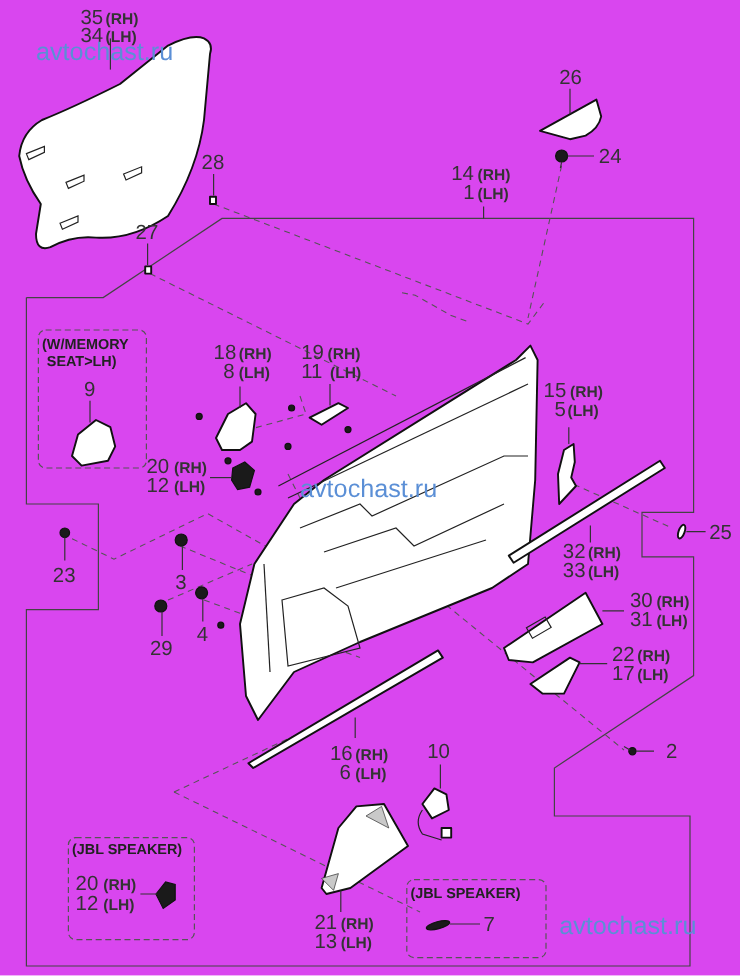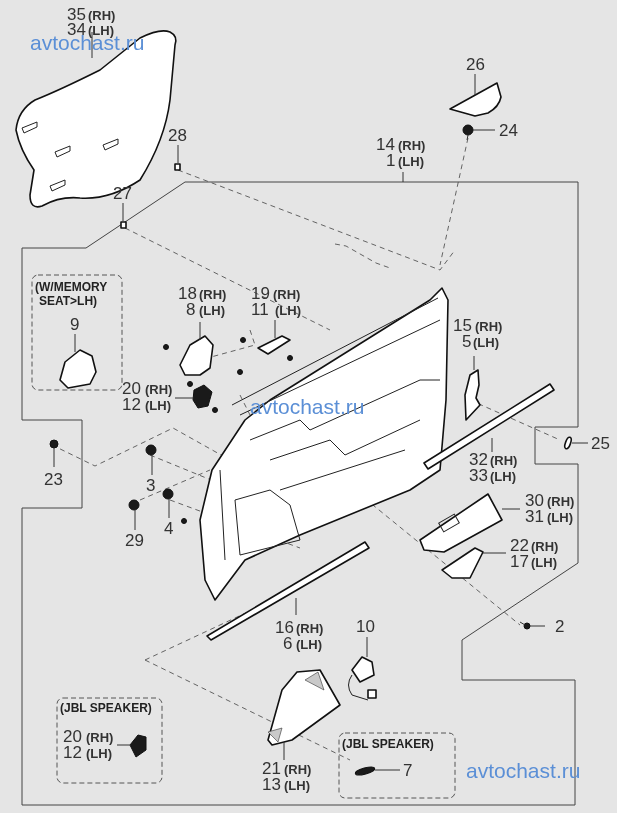--- a/index.html
+++ b/index.html
@@ -1,16 +1,16 @@
 <!DOCTYPE html>
 <html><head>
 <meta charset="utf-8">
 <style>
   html, body { margin:0; padding:0; background:#ffffff; }
-  #stage { position:relative; width:617px; height:813px; background:#e5e5e5; overflow:hidden; }
+  #stage { position:relative; width:617px; height:813px; background:#d946ef; overflow:hidden; }
   svg#diagram { position:absolute; left:0; top:0; width:617px; height:813px; }
   .lbl { font-family:"Liberation Sans", sans-serif; fill:#333333; }
   .num { font-size:17px; }
   .side { font-size:13px; font-weight:bold; }
   .note { font-size:12px; font-weight:bold; fill:#222; }
   .wm { font-family:"Liberation Sans", sans-serif; font-size:21px; fill:#5b8fd6; }
   .frame { fill:none; stroke:#444; stroke-width:1; }
   .dash { fill:none; stroke:#555; stroke-width:0.9; stroke-dasharray:5 4; }
   .lead { fill:none; stroke:#333; stroke-width:1; }
   .part { fill:#fff; stroke:#111; stroke-width:1.6; stroke-linejoin:round; }

